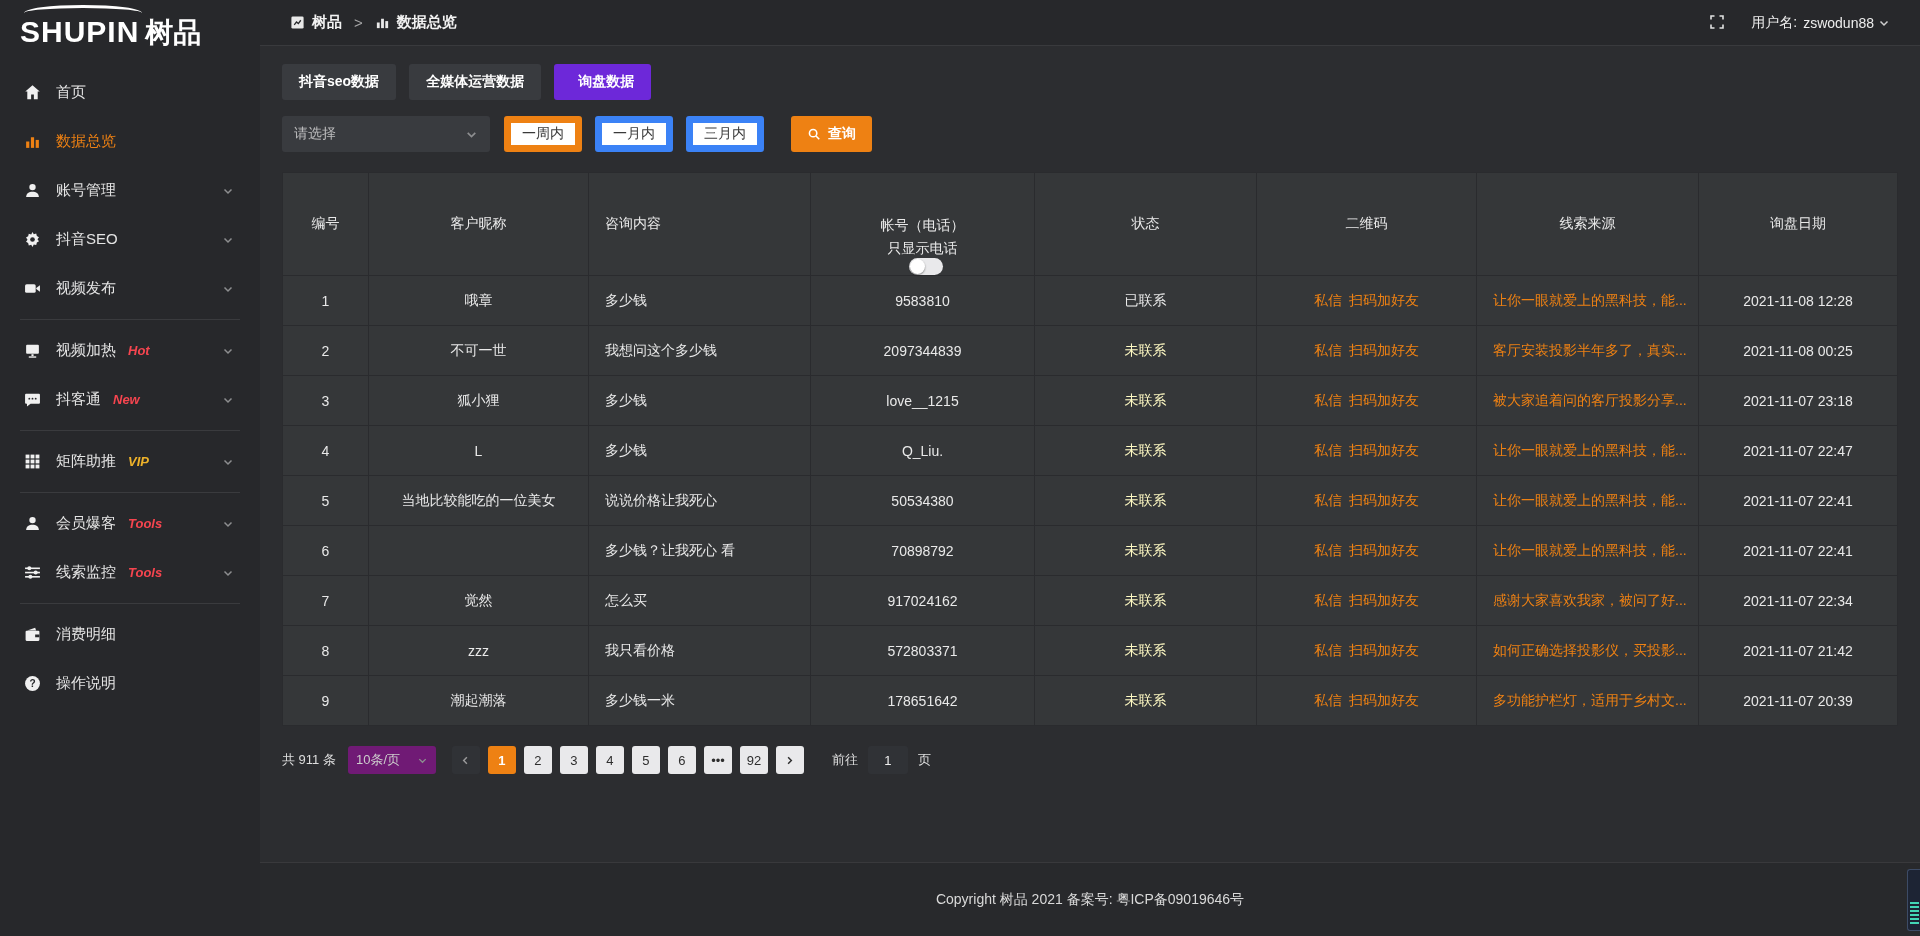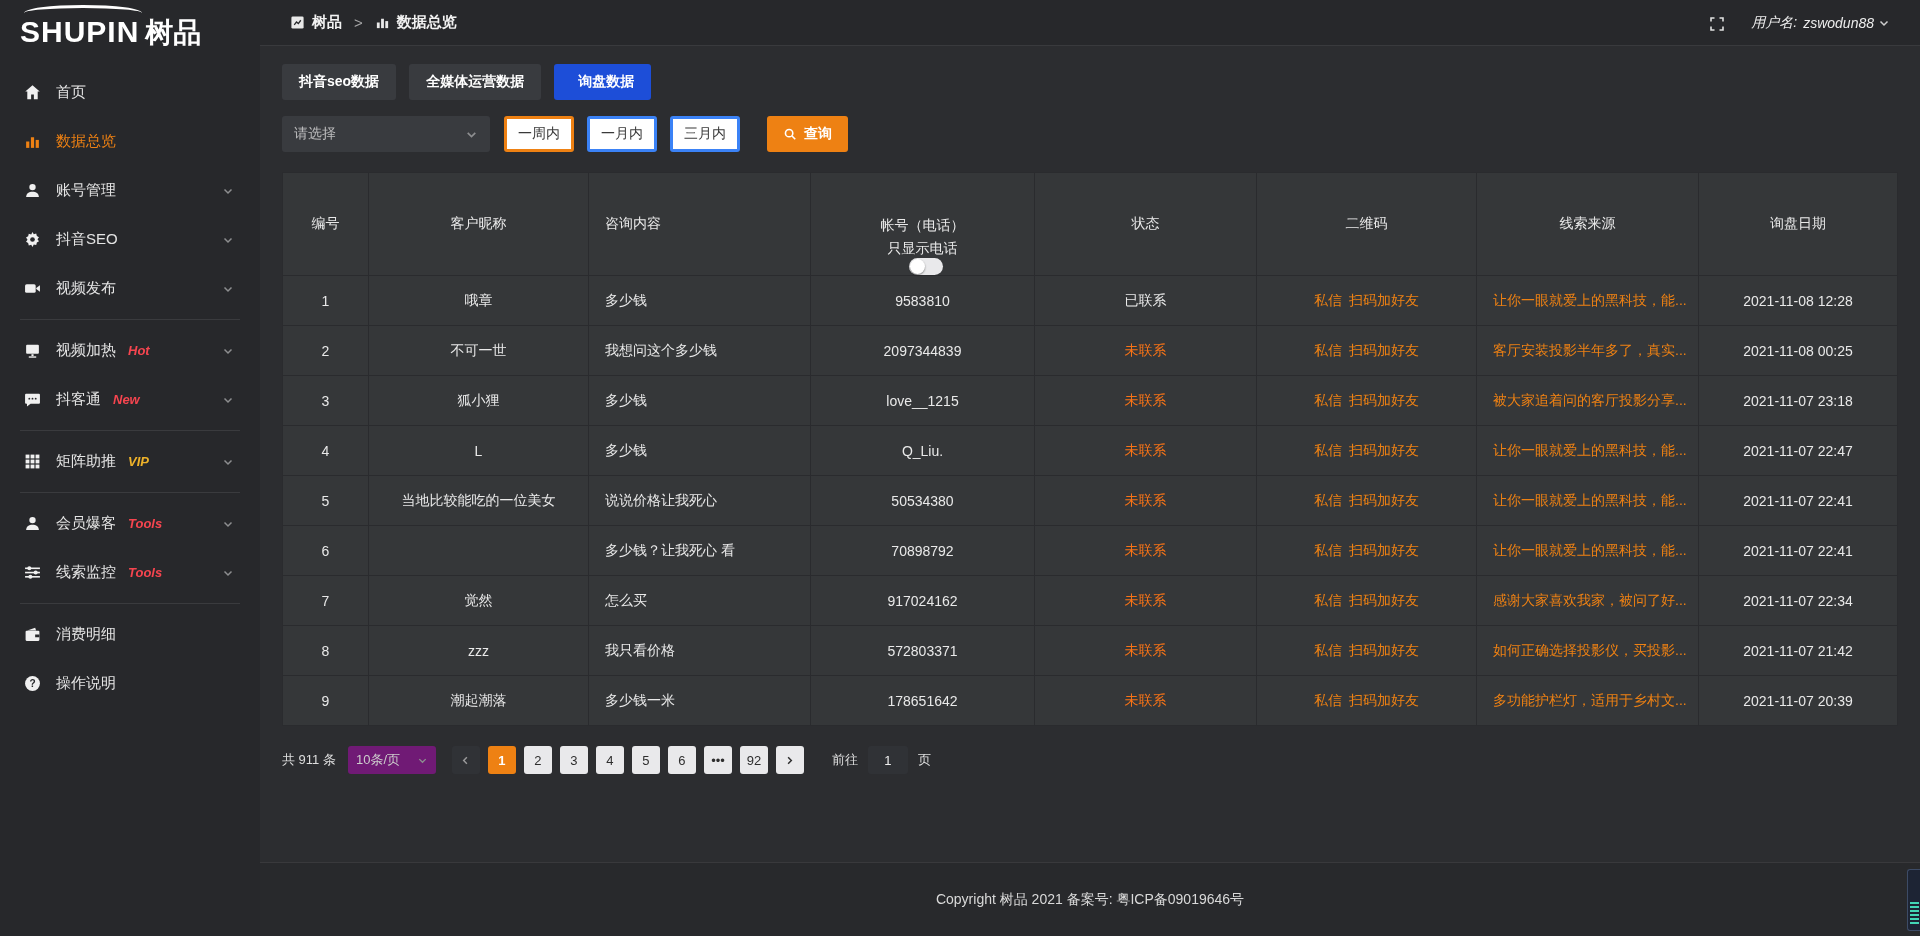--- a/index.html
+++ b/index.html
@@ -24,56 +24,56 @@
   .sb-chevron { position:absolute; right:26px; width:12px; height:12px; color:#8d8e90; display:inline-flex; }
   .sb-chevron svg { width:100%; height:100%; }
   .sb-divider { height:1px; background:#3a3b3e; margin:6px 20px; }
 
   
   .topbar { position:absolute; left:260px; top:0; right:0; height:46px; background:#27282b; border-bottom:1px solid #393a3d; display:flex; align-items:center; justify-content:space-between; padding:0 30px 0 30px; z-index:4; }
   .breadcrumb { display:flex; align-items:center; color:#f2f2f2; font-size:15px; font-weight:bold; }
   .bc-icon { width:15px; height:15px; display:inline-flex; margin-right:7px; color:#e9e9e9; }
   .bc-icon svg { width:100%; height:100%; fill:currentColor; }
   .bc-sep { color:#a7a7a8; margin:0 12px; font-weight:normal; }
-  .top-right { display:flex; align-items:flex-end; color:#ededed; font-size:14px;font-style:italic; }
+  .top-right { display:flex; align-items:flex-start; color:#ededed; font-size:14px; }
   .fs-icon { width:16px; height:16px; display:inline-flex; margin-right:26px; color:#e2e2e2; cursor:pointer; }
   .fs-icon svg { width:100%; height:100%; }
   .user-menu { display:flex; align-items:center; cursor:pointer; }
   .user-menu .chev { width:12px; height:12px; display:inline-flex; margin-left:4px; color:#cfcfcf; }
   .user-menu .chev svg { width:100%; height:100%; }
   .uname-label { margin-right:6px; }
 
   
   .main { position:absolute; left:260px; top:47px; right:0; bottom:74px; background:#2c2d30; padding:17px 22px; overflow:hidden; }
   .tabs { display:flex; gap:13px; }
   .tab { height:36px; padding:0 17px; background:#393b3f; color:#fff; font-size:14px; font-weight:bold; border-radius:3px; display:flex; align-items:center; cursor:pointer; }
-  .tab.active { background:#1d4ed8;padding-left:24px; }
+  .tab.active { background:#6d28d9;padding-left:24px; }
 
   .filters { margin-top:16px; display:flex; align-items:center; height:36px; }
   .select { width:208px; height:36px; background:#393b3f; border-radius:3px; display:flex; align-items:center; justify-content:space-between; padding:0 12px; color:#bcbcbd; font-size:14px; cursor:pointer; margin-right:14px; }
   .select .chev { width:13px; height:13px; display:inline-flex; color:#8d8e90; }
   .select .chev svg { width:100%; height:100%; }
   .range-btns { display:flex; gap:13px; }
-  .range-btn { min-width:48px; height:36px; padding:0 11px; background:#fff; color:#3a3a3a; font-size:14px; border-radius:3px; display:flex; align-items:center; justify-content:center; border:3px solid #3b82f6; cursor:pointer; }
+  .range-btn { min-width:48px; height:36px; padding:0 11px; background:#fff; color:#3a3a3a; font-size:14px; border-radius:3px; display:flex; align-items:center; justify-content:center; border:7px solid #3b82f6; cursor:pointer; }
   .range-btn.selected { border-color:#ee8113; }
   .btn-search { display:flex; align-items:center; gap:7px; height:36px; background:#ee8113; color:#fff; border:none; border-radius:3px; padding:0 16px; font-size:14px; font-weight:bold; margin-left:27px; cursor:pointer; font-family:inherit; }
   .search-ic { width:14px; height:14px; display:inline-flex; }
   .search-ic svg { width:100%; height:100%; }
 
   
   table { margin-top:20px; width:100%; border-collapse:collapse; table-layout:fixed; }
   th,td { border:1px solid #2a2b2e; background:#353739; color:#e9e9e9; font-size:14px; font-weight:normal; }
   th { height:66px; }
   td { height:50px; }
   .c { text-align:center; }
   .l { text-align:left; padding-left:16px; }
   .nowrap { white-space:nowrap; overflow:hidden; }
   .lnk { color:#ee8113; cursor:pointer; text-decoration:none; }
   td .lnk + .lnk { margin-left:7px; }
-  td.pend { color:#f97316;text-align:center; }
+  td.pend { color:#fef9c3;text-align:center; }
   .acct-title { margin-bottom:5px;margin-top:44px; }
   .phone-line { display:flex; align-items:center; justify-content:center; font-size:14px; color:#e9e9e9;flex-direction:column; }
   .toggle { width:34px; height:17px; background:#e9e9eb; border-radius:9px; display:inline-block; position:relative; margin-left:7px; cursor:pointer; flex:none; }
   .knob { position:absolute; left:1px; top:1px; width:15px; height:15px; background:#fff; border-radius:50%; box-shadow:0 1px 2px rgba(0,0,0,.45); }
 
   
   .pagination { margin-top:20px; display:flex; align-items:center; font-size:13px; color:#dedede; }
   .total { margin-right:12px; font-size:13px; }
   .psel { width:88px; height:28px; background:#701a75; border-radius:3px; display:flex; align-items:center; justify-content:space-between; padding:0 8px; margin-right:16px; color:#cccccc; cursor:pointer; }
   .psel .chev { width:11px; height:11px; display:inline-flex; color:#8d8e90; }

